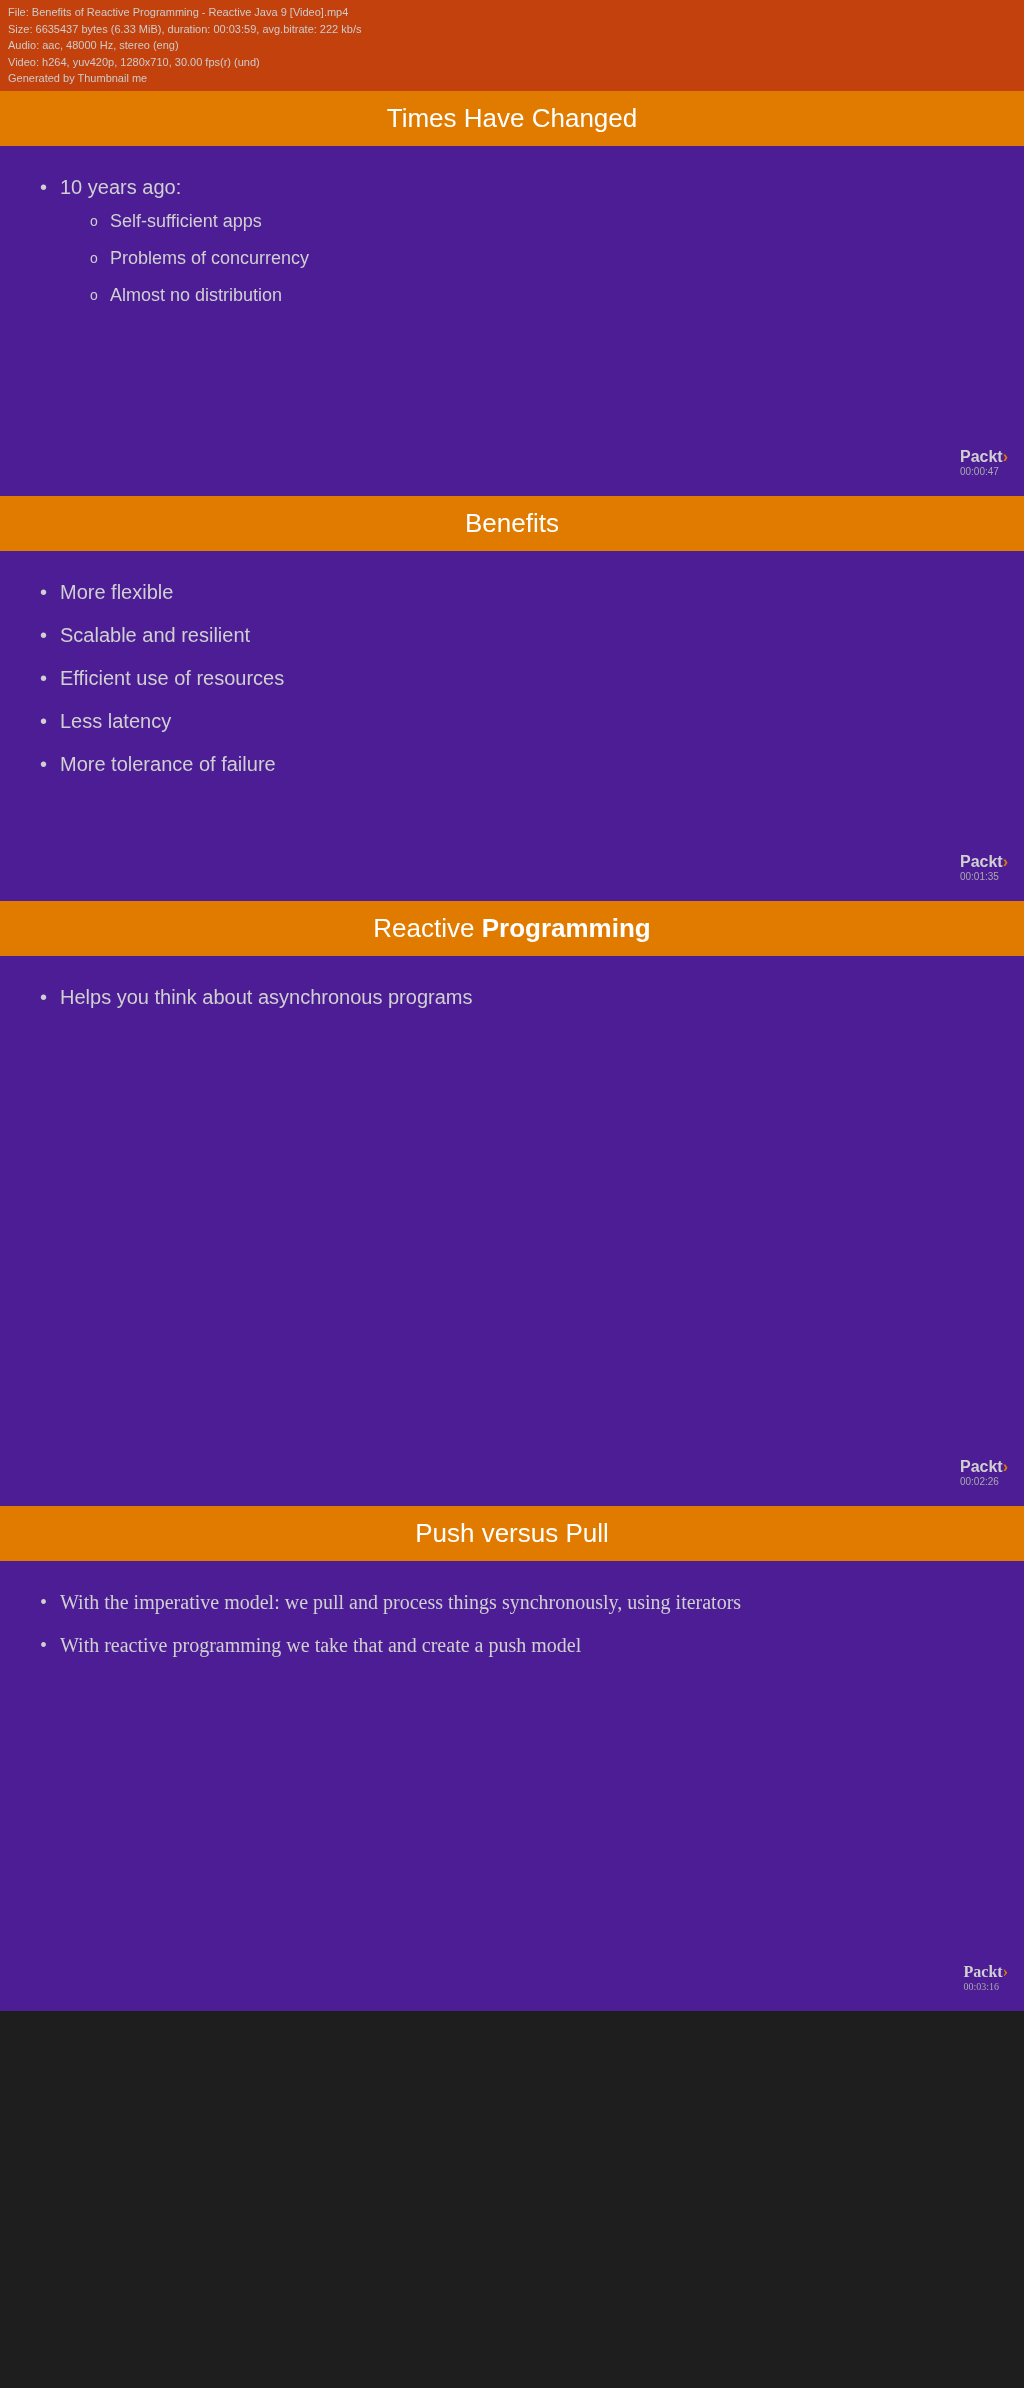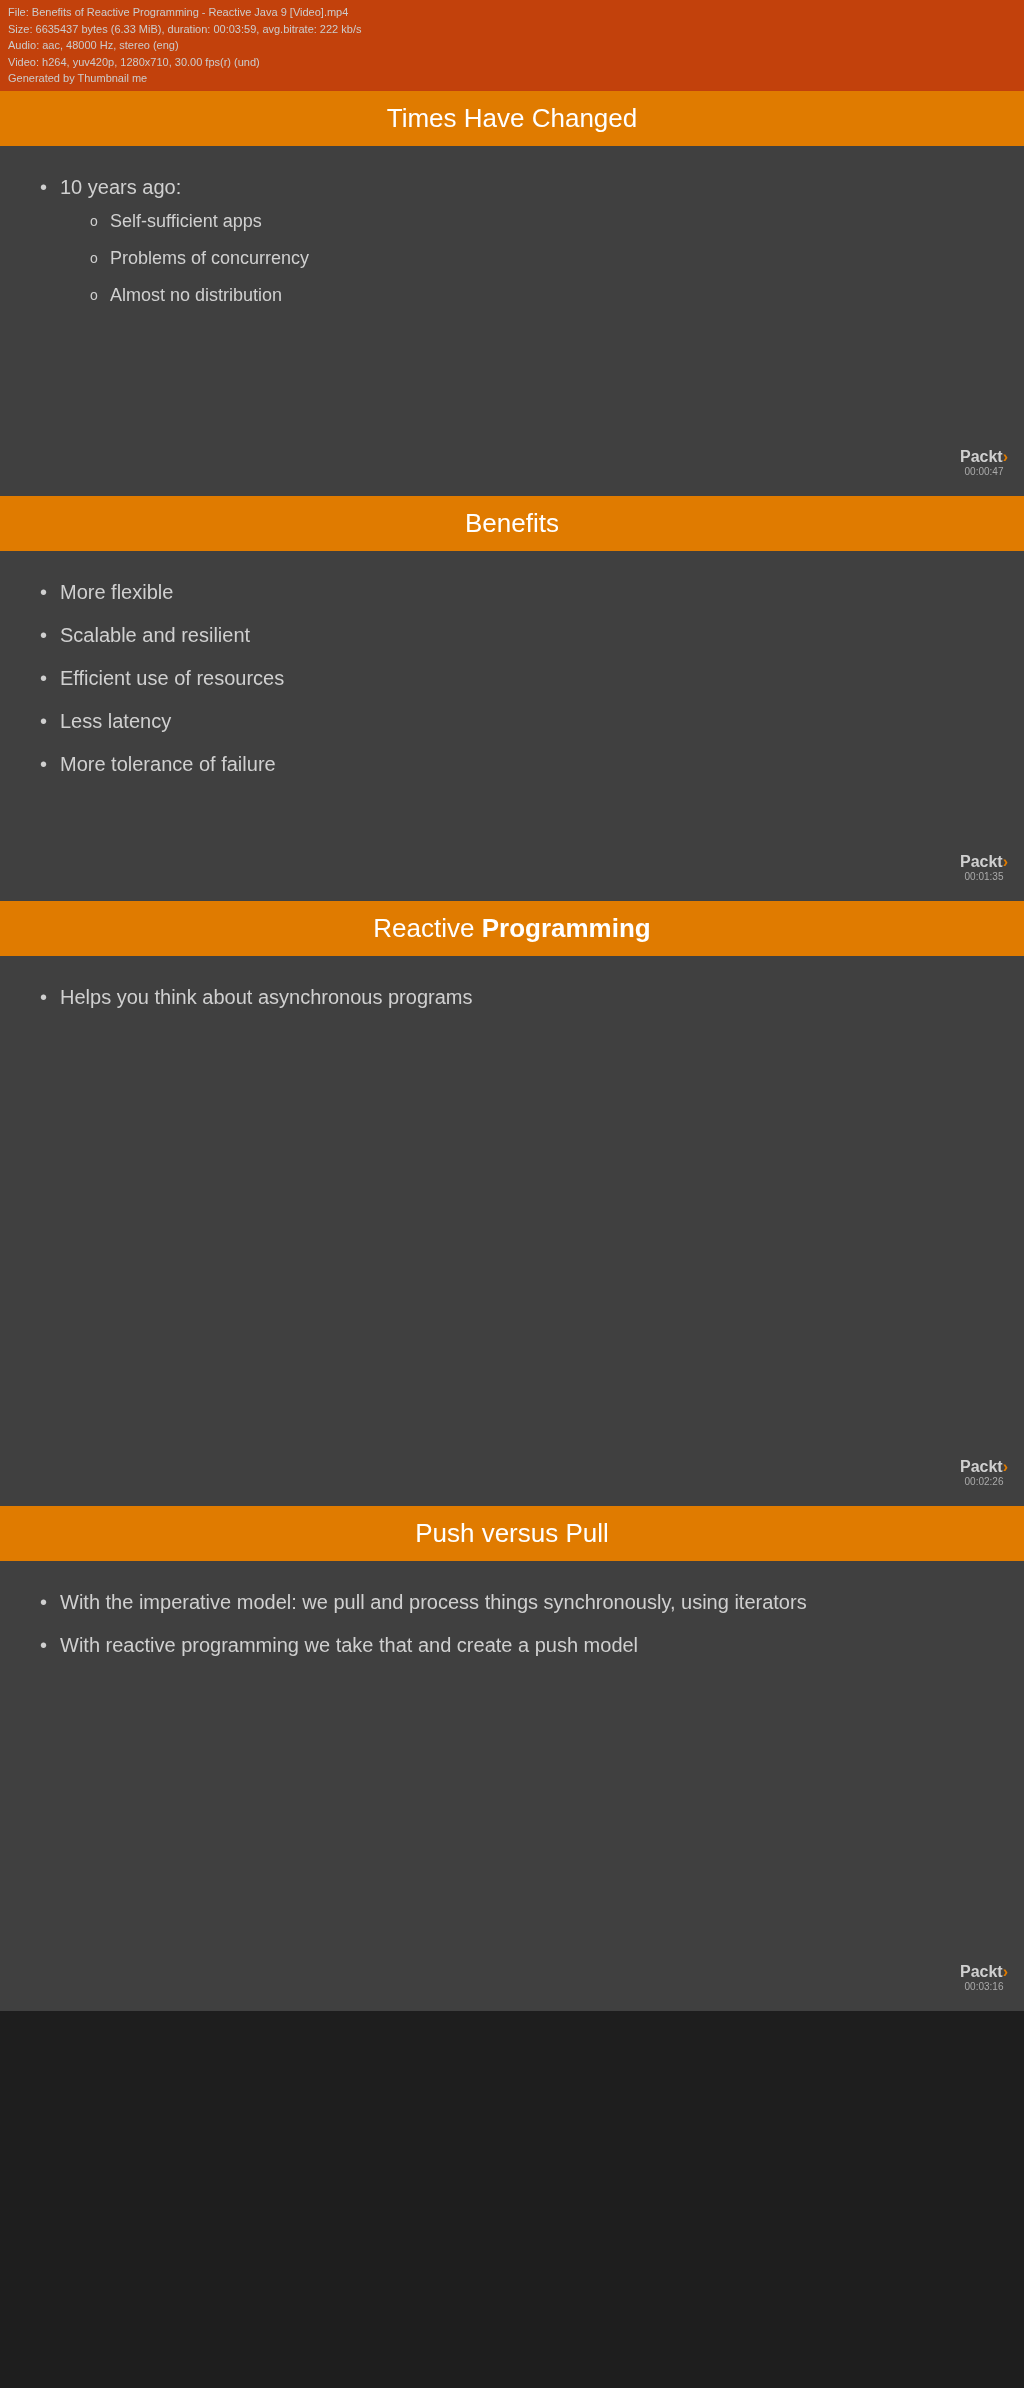--- a/index.html
+++ b/index.html
@@ -19,21 +19,21 @@
 
     .file-info {
       background-color: #c2410c;
       color: #ccc;
       padding: 4px 8px;
       font-size: 11px;
       line-height: 1.5;
     }
 
     .slide {
-      background-color: #404040;
+      background-color: #4c1d95;
       margin-bottom: 0;
       position: relative;
     }
 
     .slide-header {
       background-color: #e07b00;
       text-align: center;
       padding: 12px 20px;
       font-size: 26px;
       color: #fff;
@@ -110,25 +110,26 @@
     }
 
     .packt-logo-text span.chevron {
       color: #e07b00;
     }
 
     .timestamp {
       font-size: 10px;
       color: #aaa;
       display: block;
-      text-align: center;
+      text-align: left;
     }
 
     .slide-content.tall {
       min-height: 450px;
+      font-family: Liberation Serif, serif;
     }
 
     .slide-content.very-tall {
       min-height: 550px;
     }
   </style>
 </head>
 <body>
 
 <div class="file-info">

